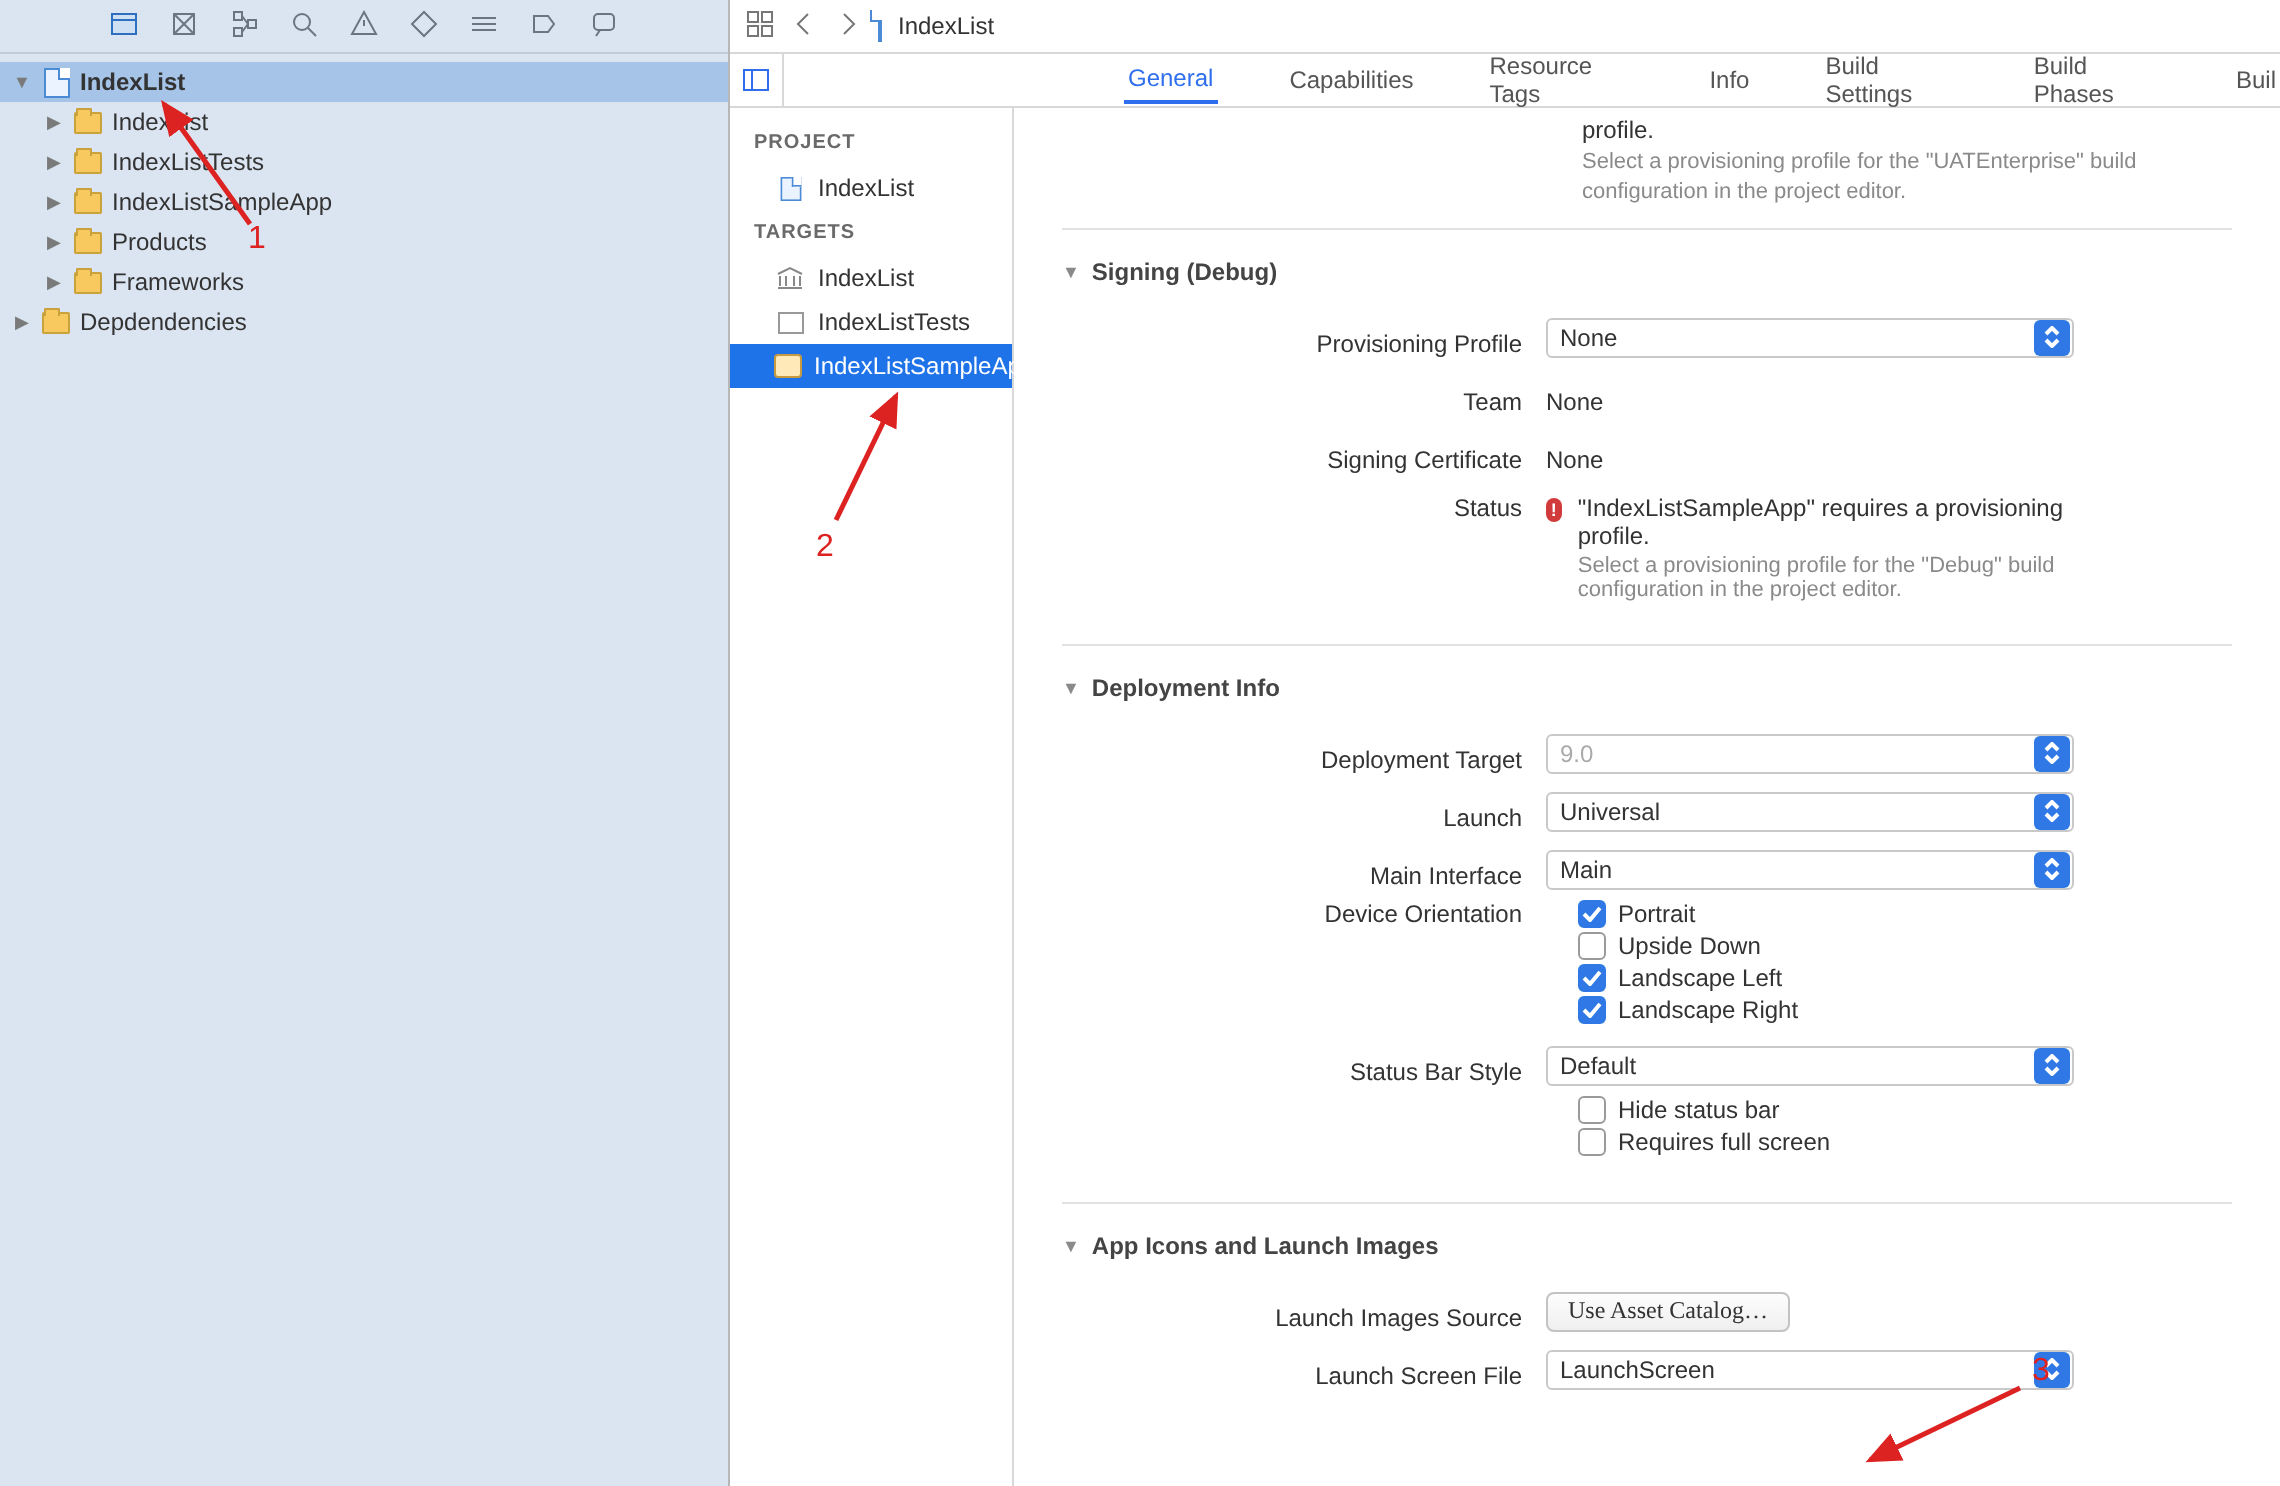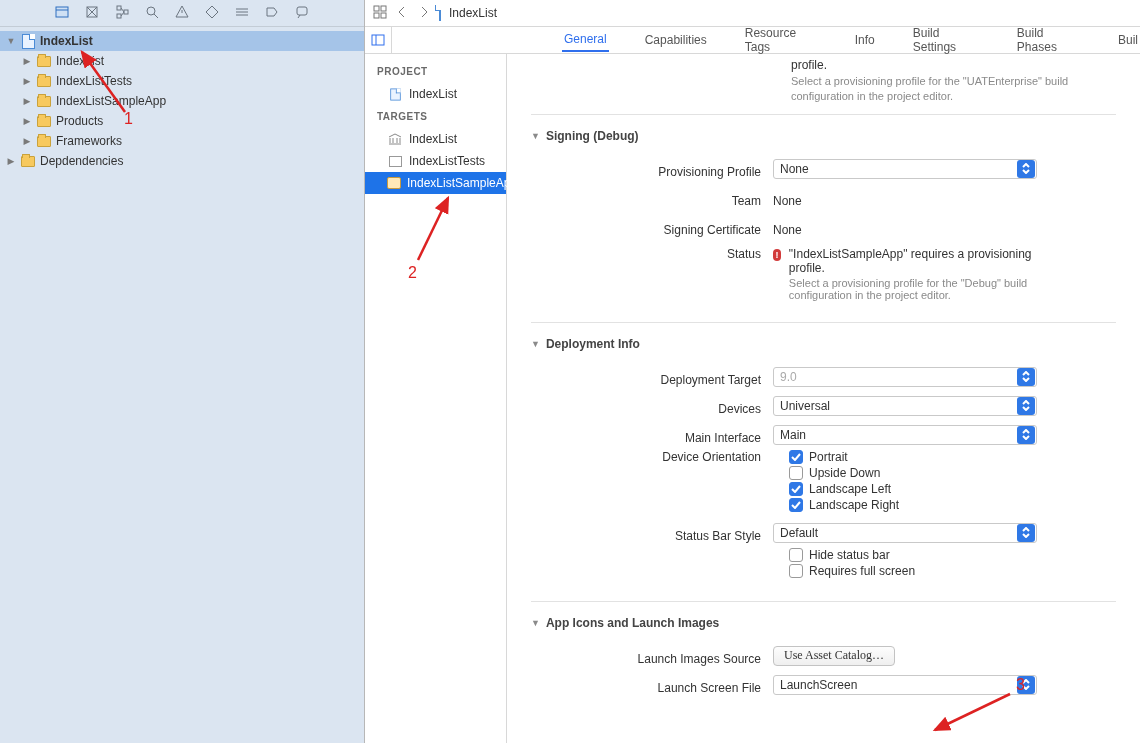--- a/index.html
+++ b/index.html
@@ -296,21 +296,21 @@
                       <path d="M1 4 L4 1 L7 4"></path>
                     </svg>
                     <svg viewBox="0 0 8 5">
                       <path d="M1 1 L4 4 L7 1"></path>
                     </svg>
                   </span>
                 </div>
               </div>
           </div>
           <div class="form-row">
-            <div class="lbl">Devices</div>
+            <div class="lbl">Launch</div>
             <div class="ctl">
                 <div class="select">
                   <span>Universal</span>
                   <span class="arrows">
                     <svg viewBox="0 0 8 5">
                       <path d="M1 4 L4 1 L7 4"></path>
                     </svg>
                     <svg viewBox="0 0 8 5">
                       <path d="M1 1 L4 4 L7 1"></path>
                     </svg>

